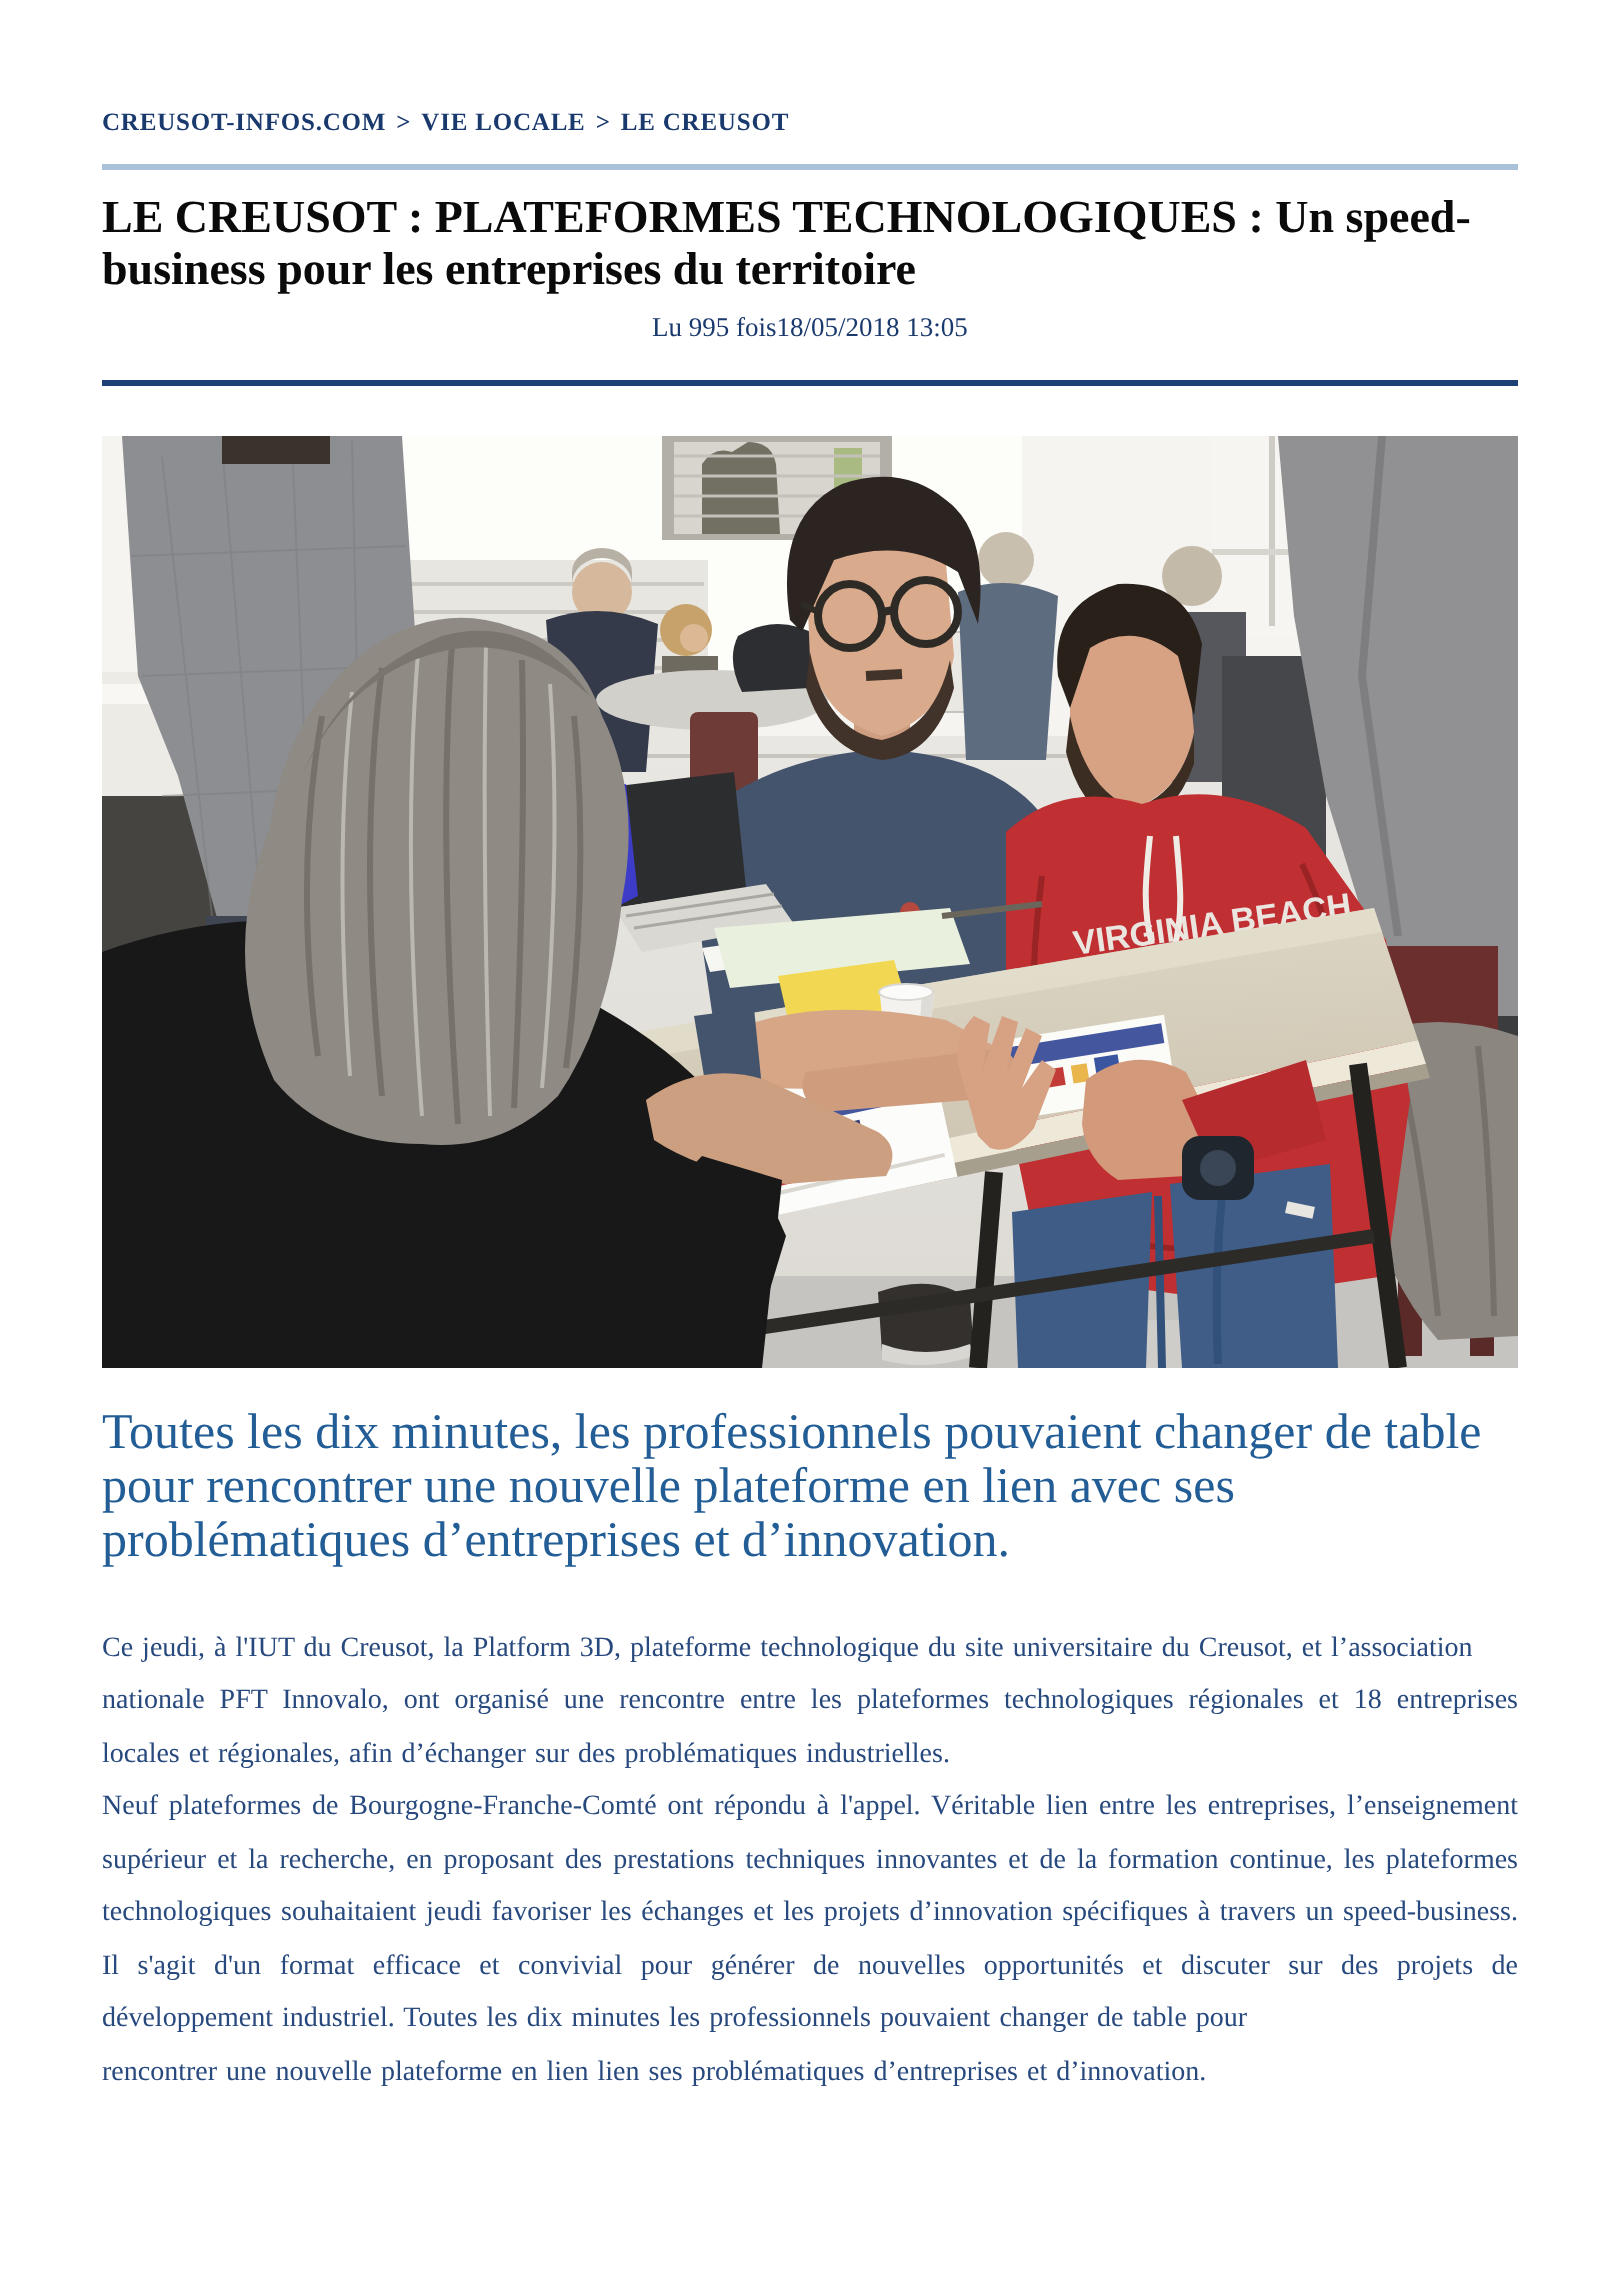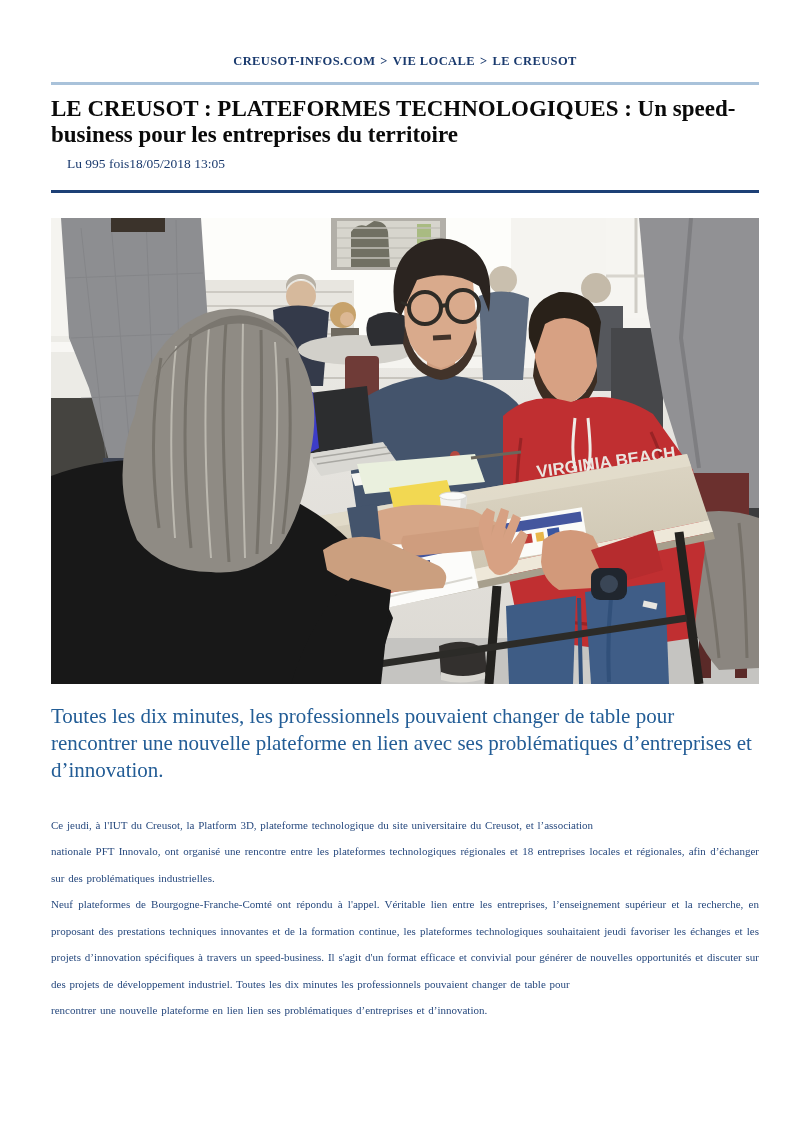--- a/index.html
+++ b/index.html
@@ -7,47 +7,47 @@
     width:810px;height:1147px;background:#ffffff;
     font-family:"Liberation Serif","DejaVu Serif",serif;
     -webkit-font-smoothing:antialiased;
     overflow:hidden;
   }
   .content{width:708px;margin:0 auto 0 51px;padding-top:54px;}
 
   
   .breadcrumb{
     font-size:12.5px;font-weight:bold;letter-spacing:.4px;
-    color:#1a3a6e;white-space:nowrap;text-align:center;
+    color:#1a3a6e;white-space:nowrap;
   }
   .breadcrumb a{color:#1a3a6e;text-decoration:none;cursor:pointer;}
   .breadcrumb .sep{padding:0 5px;font-weight:bold;}
 
   .rule-light{height:3px;background:#a9c2da;margin-top:13px;}
   .rule-dark{height:3px;background:#1d4076;margin-top:18px;}
 
   h1.article-title{
     margin:11px 0 0 0;font-size:23px;font-weight:bold;color:#0a0a0a;
     line-height:1.13;letter-spacing:0;
   }
 
   .meta-row{
-    display:flex;justify-content:flex-start;align-items:baseline;
-    margin-top:8px;font-size:13.5px;color:#1a3a6e;margin-left:16px;
+    display:flex;justify-content:center;align-items:baseline;
+    margin-top:8px;font-size:13.5px;color:#1a3a6e;
   }
 
   .photo-wrap{margin-top:25px;width:708px;height:466px;line-height:0;}
   .photo-wrap svg{display:block;}
 
   .lead{
-    margin:19px 0 0 0;font-size:21px;color:#235d96;
+    margin:19px 0 0 0;font-size:25px;color:#235d96;
     line-height:27px;
   }
 
-  .body-text{margin-top:28px;color:#27497e;font-size:11px;line-height:26.5px;}
+  .body-text{margin-top:28px;color:#27497e;font-size:14px;line-height:26.5px;}
   .body-text p{margin:0;text-align:justify;word-spacing:1px;}
 </style>
 </head>
 <body>
 
 <div class="content">
 
   <nav class="breadcrumb">
     <a>CREUSOT-INFOS.COM</a><span class="sep">&gt;</span><a>VIE LOCALE</a><span class="sep">&gt;</span><a>LE CREUSOT</a>
   </nav>

